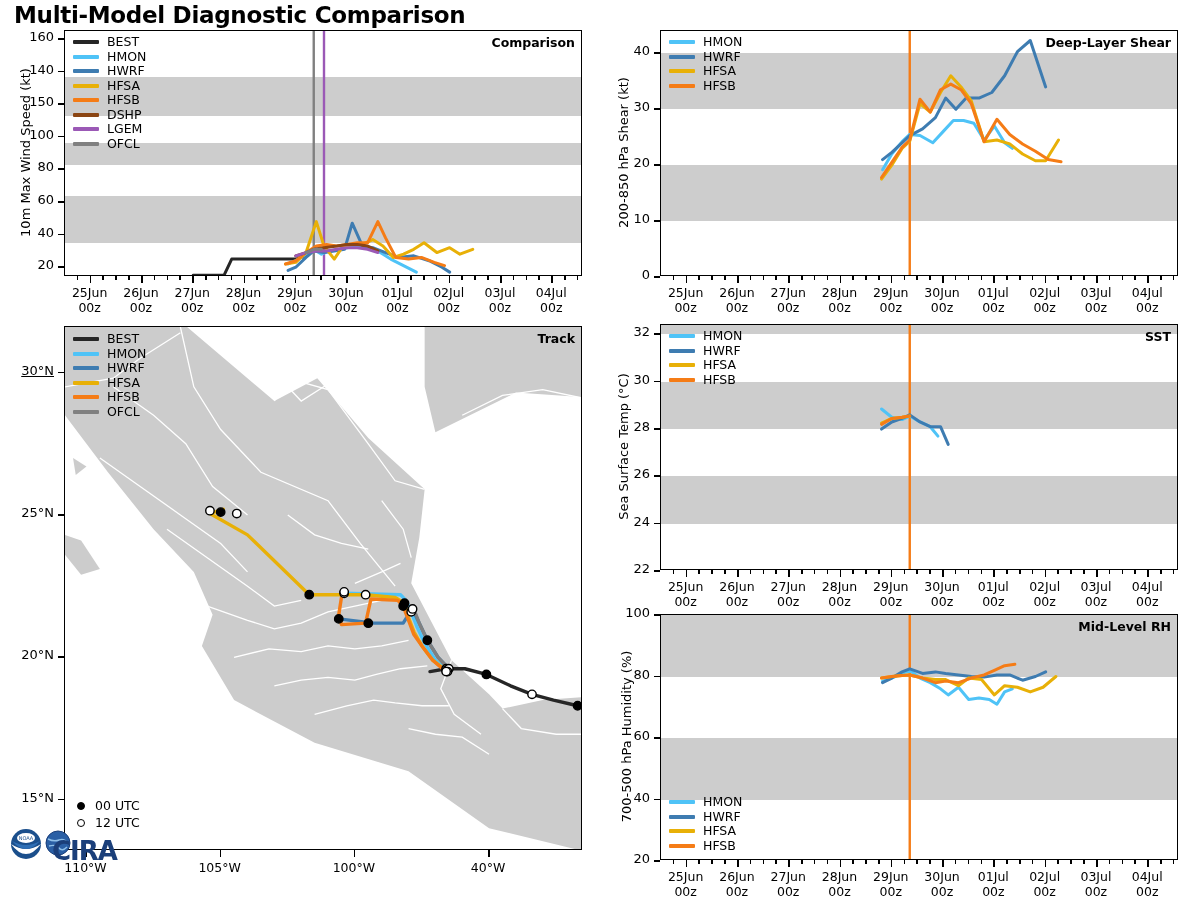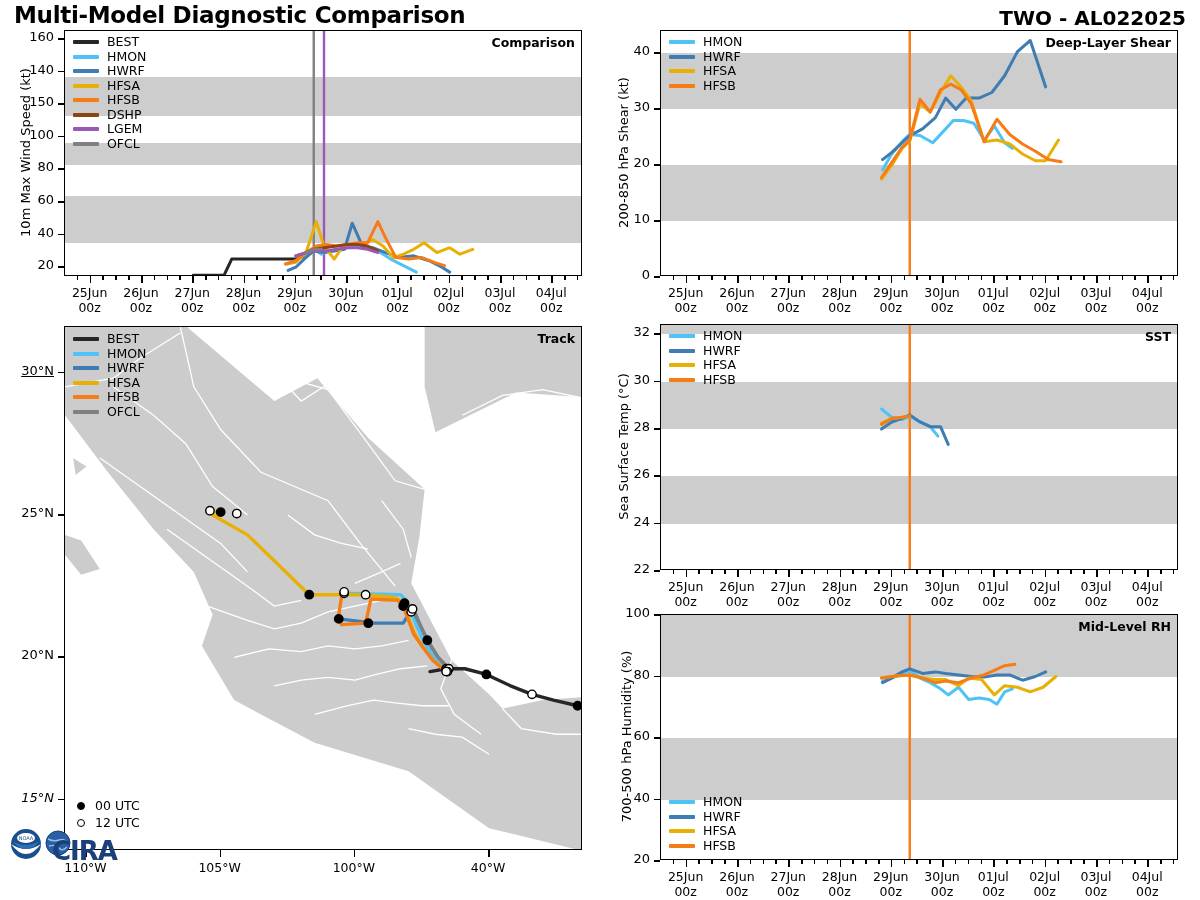--- a/index.html
+++ b/index.html
@@ -79,21 +79,20 @@
 
   
   .logo { position:absolute; left:6px; top:824px; height:44px; width:150px; }
 </style>
 </head>
 <body>
 
 <div class="page">
 
   <div class="main-title">Multi-Model Diagnostic Comparison</div>
-  <div class="case-title">TWO - AL022025</div>
 
   <div class="panel" id="p-intensity" style="left:64px; top:30px; width:518px; height:246px;">
     <div class="plotbox">
       <div class="bands">
           <div class="band" style="top: 164.543px; height: 47.245px;"></div>
           <div class="band" style="top: 112.411px; height: 21.1788px;"></div>
           <div class="band" style="top: 45.6159px; height: 39.0993px;"></div>
         </div>
       <div class="corner-label">Comparison</div>
       <svg class="series" width="518" height="246">
@@ -617,21 +616,21 @@
             <span class="mktx">00 UTC</span>
           </div>
           <div class="mkrow">
             <span class="mkdot open"></span>
             <span class="mktx">12 UTC</span>
           </div>
         </div>
     </div>
   </div>
   <div class="yaxis" id="ya-track">
-      <div class="ytick" style="left: 2px; width: 52px; top: 789.739px; font-style: italic;">15°N</div>
+      <div class="ytick" style="left: 2px; width: 52px; top: 789.739px;">15°N</div>
       <div class="ytickmark" style="left: 58px; width: 6px; top: 798.739px;"></div>
       <div class="ytick" style="left: 2px; width: 52px; top: 647.348px;">20°N</div>
       <div class="ytickmark" style="left: 58px; width: 6px; top: 656.348px;"></div>
       <div class="ytick" style="left: 2px; width: 52px; top: 504.957px;">25°N</div>
       <div class="ytickmark" style="left: 58px; width: 6px; top: 513.957px;"></div>
       <div class="ytick" style="left: 2px; width: 52px; top: 362.565px; text-decoration: underline;">30°N</div>
       <div class="ytickmark" style="left: 58px; width: 6px; top: 371.565px;"></div>
     </div>
   <div class="xaxis" id="xa-track">
       <div class="xtickmark" style="left: 85.4715px; top: 850px; height: 7px;"></div>

